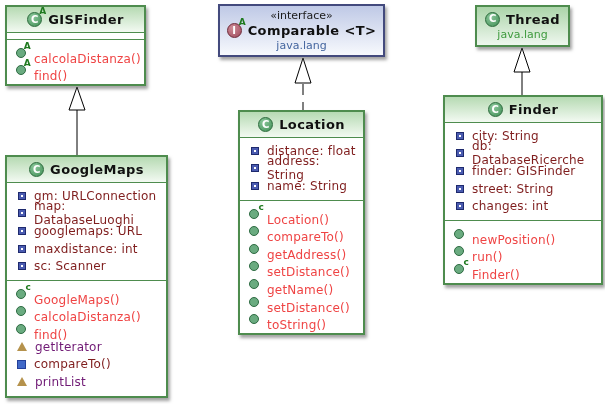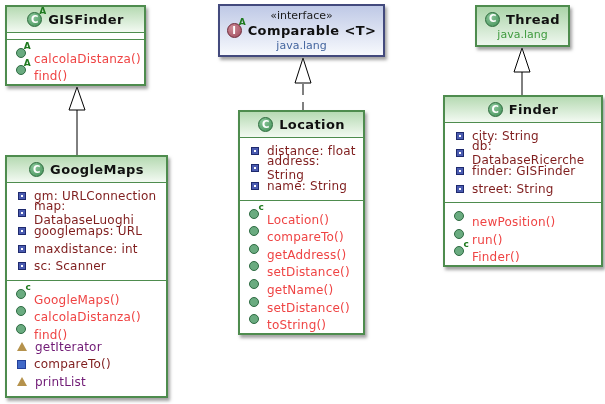--- a/index.html
+++ b/index.html
@@ -264,20 +264,24 @@
           <span class="txt maroon">db: DatabaseRicerche</span>
         </div>
         <div class="row">
           <span class="icn icn-field"></span>
           <span class="txt maroon">finder: GISFinder</span>
         </div>
         <div class="row">
           <span class="icn icn-field"></span>
           <span class="txt maroon">street: String</span>
         </div>
+        <div class="row">
+          <span class="icn icn-field"></span>
+          <span class="txt maroon">changes: int</span>
+        </div>
       </div>
     <div class="sect">
         <div class="row">
           <span class="icn icn-method"></span>
           <span class="txt green">newPosition()</span>
         </div>
         <div class="row">
           <span class="icn icn-method"></span>
           <span class="txt green">run()</span>
         </div>

